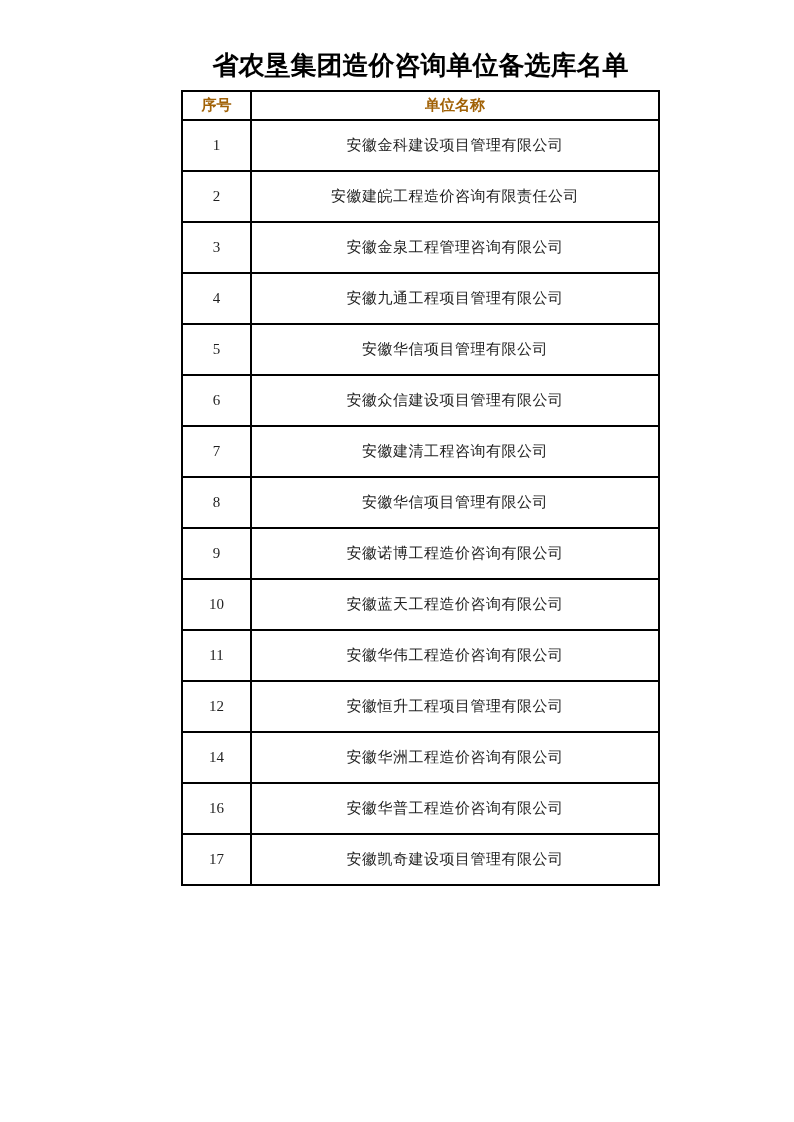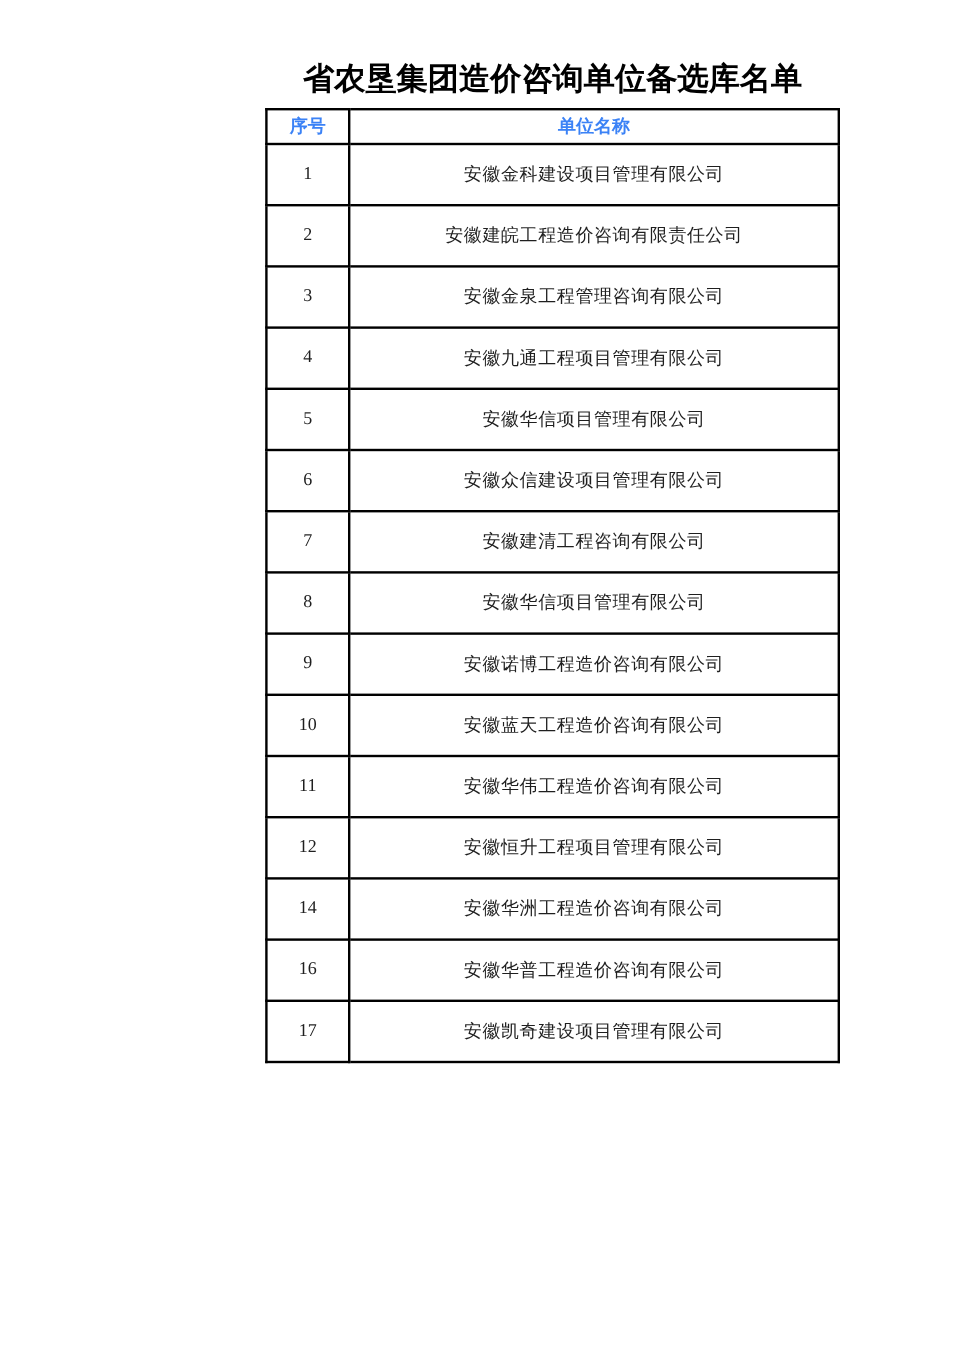--- a/index.html
+++ b/index.html
@@ -8,21 +8,20 @@
     width: 794px;
     height: 1122px;
     overflow: hidden;
     font-family: "Liberation Sans", "DejaVu Sans", sans-serif;
   }
   .page {
     position: relative;
     width: 734px;
     height: 1122px;
     background: var(--bg, #ffffff);
-    margin-left: 40px;
   }
   .doc-title {
     position: absolute;
     left: 181px;
     top: 50px;
     width: 479px;
     text-align: center;
     font-size: 26px;
     line-height: 32px;
     font-weight: 700;
@@ -43,21 +42,21 @@
     border: 2px solid var(--border-color, #000000);
     text-align: center;
     vertical-align: middle;
     overflow: hidden;
     white-space: nowrap;
   }
   .unit-table th {
     height: 29px;
     font-size: 15px;
     font-weight: 700;
-    color: #3b82f6;
+    color: #a16207;
     font-family: "Liberation Sans", "DejaVu Sans", sans-serif;
   }
   .unit-table tbody td {
     height: 51px;
     font-size: 15px;
     font-weight: 400;
     color: var(--body-text, #1f1f1f);
     letter-spacing: 0.5px;
   }
   .col-no { width: 69px; }

